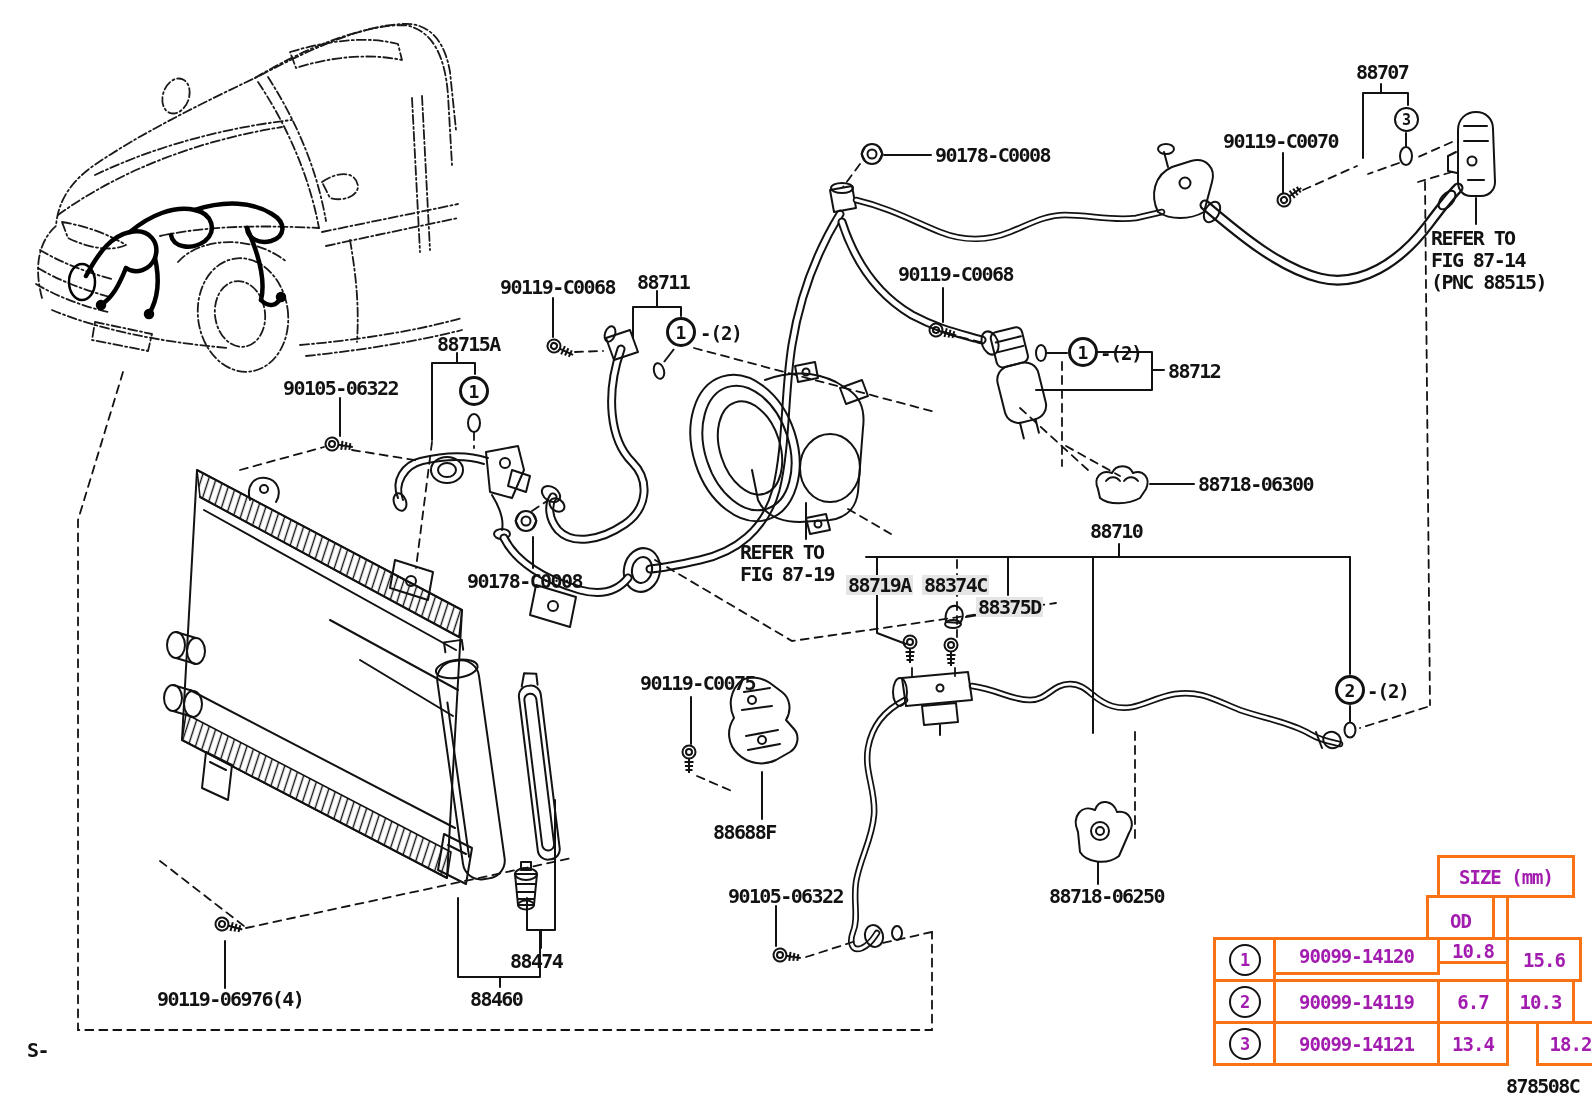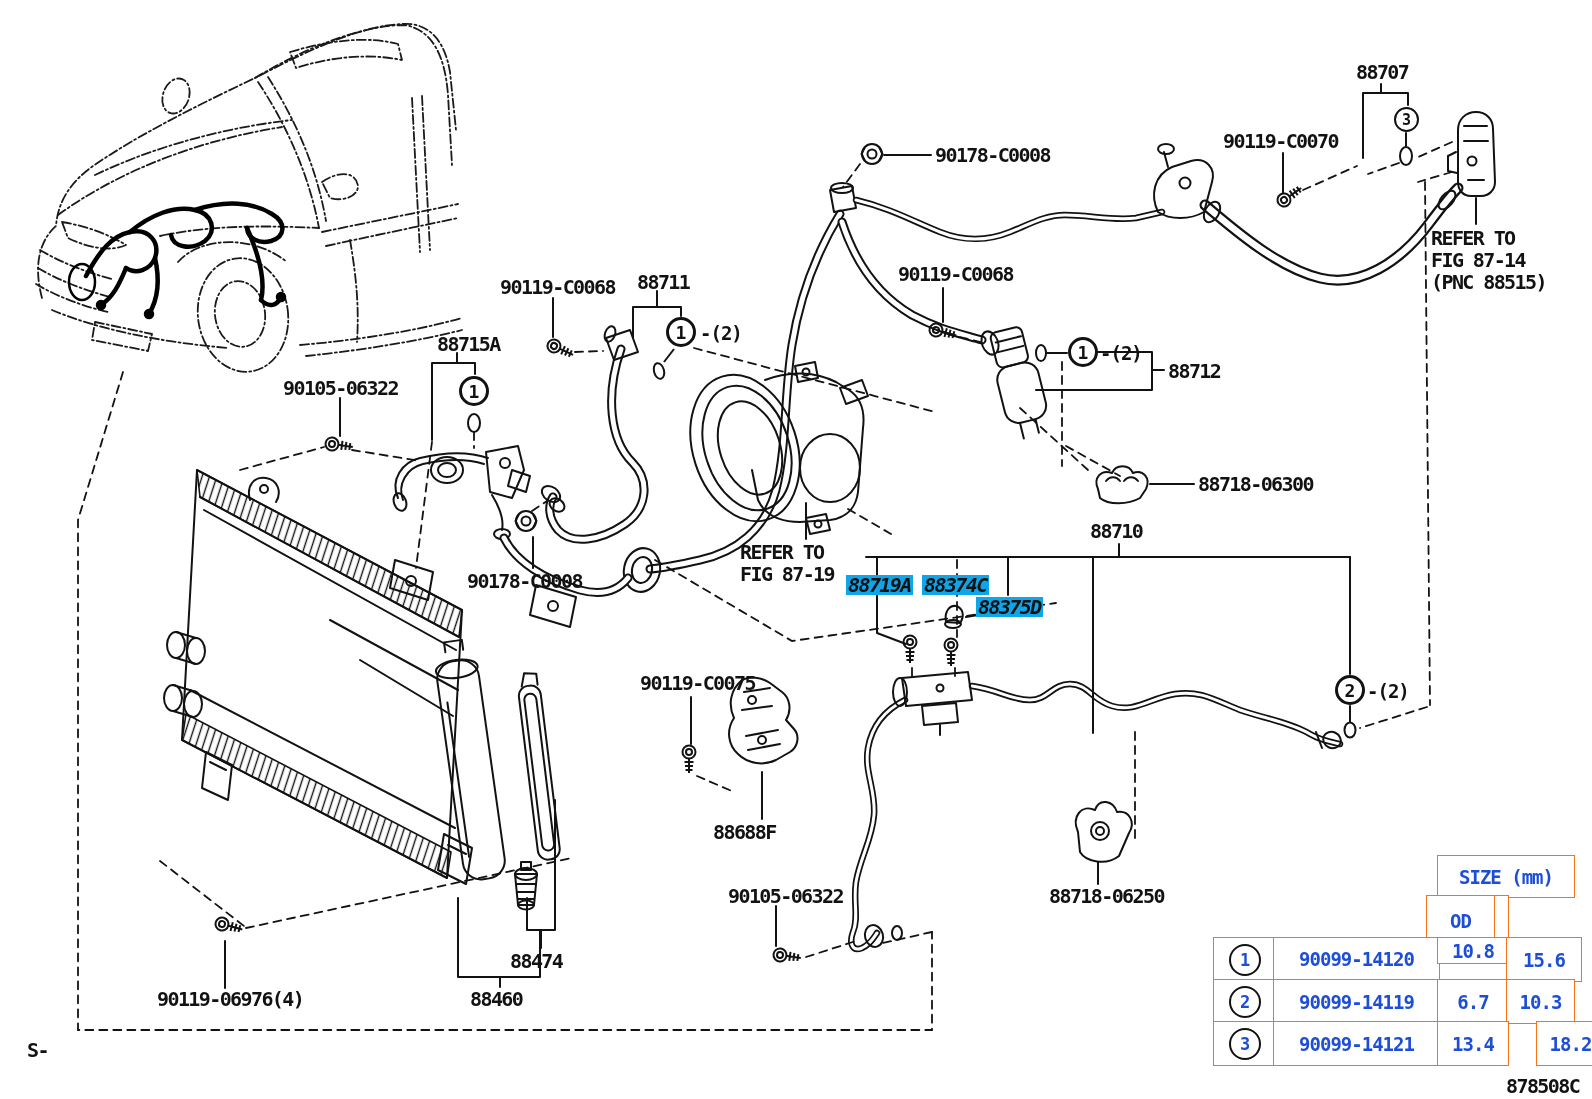--- a/index.html
+++ b/index.html
@@ -1,29 +1,29 @@
 <!DOCTYPE html>
 <html><head>
 <meta charset="utf-8">
 <style>
   html,body{margin:0;padding:0;background:#fff;}
   .canvas{position:relative;width:1592px;height:1099px;background:#fff;overflow:hidden;
           font-family:"DejaVu Sans Mono",monospace;}
   .art{position:absolute;left:0;top:0;}
   .lbl{position:absolute;font:700 20px "DejaVu Sans Mono",monospace;letter-spacing:-1.6px;
        color:#121212;white-space:nowrap;line-height:1;}
-  .mask{background:#0ea5e9;padding:0 2px;font-style:italic;}
+  .mask{background:#e5e5e5;padding:0 2px;}
   .co{position:absolute;width:30px;height:30px;border:3px solid #121212;border-radius:50%;
       background:#fff;box-sizing:border-box;display:flex;align-items:center;justify-content:center;
       font:700 18px "DejaVu Sans Mono",monospace;color:#121212;}
   .co.small{width:25px;height:25px;border-width:2.5px;font-size:15px;}
   .qty{position:absolute;font:700 19px "DejaVu Sans Mono",monospace;letter-spacing:-1px;color:#121212;line-height:1;}
-  .tcell{position:absolute;border:1px solid #f97316;box-sizing:border-box;background:#fff;
+  .tcell{position:absolute;border:3px solid #f97316;box-sizing:border-box;background:#fff;
          display:flex;align-items:center;justify-content:center;
-         font:700 19px "DejaVu Sans Mono",monospace;letter-spacing:-1px;color:#1d4ed8;}
+         font:700 19px "DejaVu Sans Mono",monospace;letter-spacing:-1px;color:#a21caf;}
   .tco{width:32px;height:32px;border:2.5px solid #121212;border-radius:50%;box-sizing:border-box;
        display:flex;align-items:center;justify-content:center;font:700 17px "DejaVu Sans Mono",monospace;}
 </style>
 </head>
 <body>
 
 <div class="canvas">
 
 <svg class="art" width="1592" height="1099" viewBox="0 0 1592 1099">
   <defs>
@@ -375,21 +375,21 @@
   <div class="co small" style="left:1394px;top:107px">3</div>
 
   <div>
     <div class="tcell" style="left:1437px;top:855px;width:138px;height:43px">SIZE (mm)</div>
     <div class="tcell" style="left:1437px;top:895px;width:72px;height:45px">ID</div>
     <div class="tcell" style="left:1426px;top:895px;width:69px;height:51px">OD</div>
 
     <div class="tcell" style="left:1213px;top:937px;width:63px;height:45px">
       <span class="tco">1</span>
     </div>
-    <div class="tcell" style="left:1273px;top:937px;width:167px;height:44px">90099-14120</div>
+    <div class="tcell" style="left:1273px;top:937px;width:167px;height:38px">90099-14120</div>
     <div class="tcell" style="left:1437px;top:937px;width:72px;height:27px">10.8</div>
     <div class="tcell" style="left:1506px;top:937px;width:76px;height:45px">15.6</div>
 
     <div class="tcell" style="left:1213px;top:979px;width:63px;height:45px">
       <span class="tco">2</span>
     </div>
     <div class="tcell" style="left:1273px;top:979px;width:167px;height:45px">90099-14119</div>
     <div class="tcell" style="left:1437px;top:979px;width:72px;height:45px">6.7</div>
     <div class="tcell" style="left:1506px;top:979px;width:69px;height:45px">10.3</div>
 

